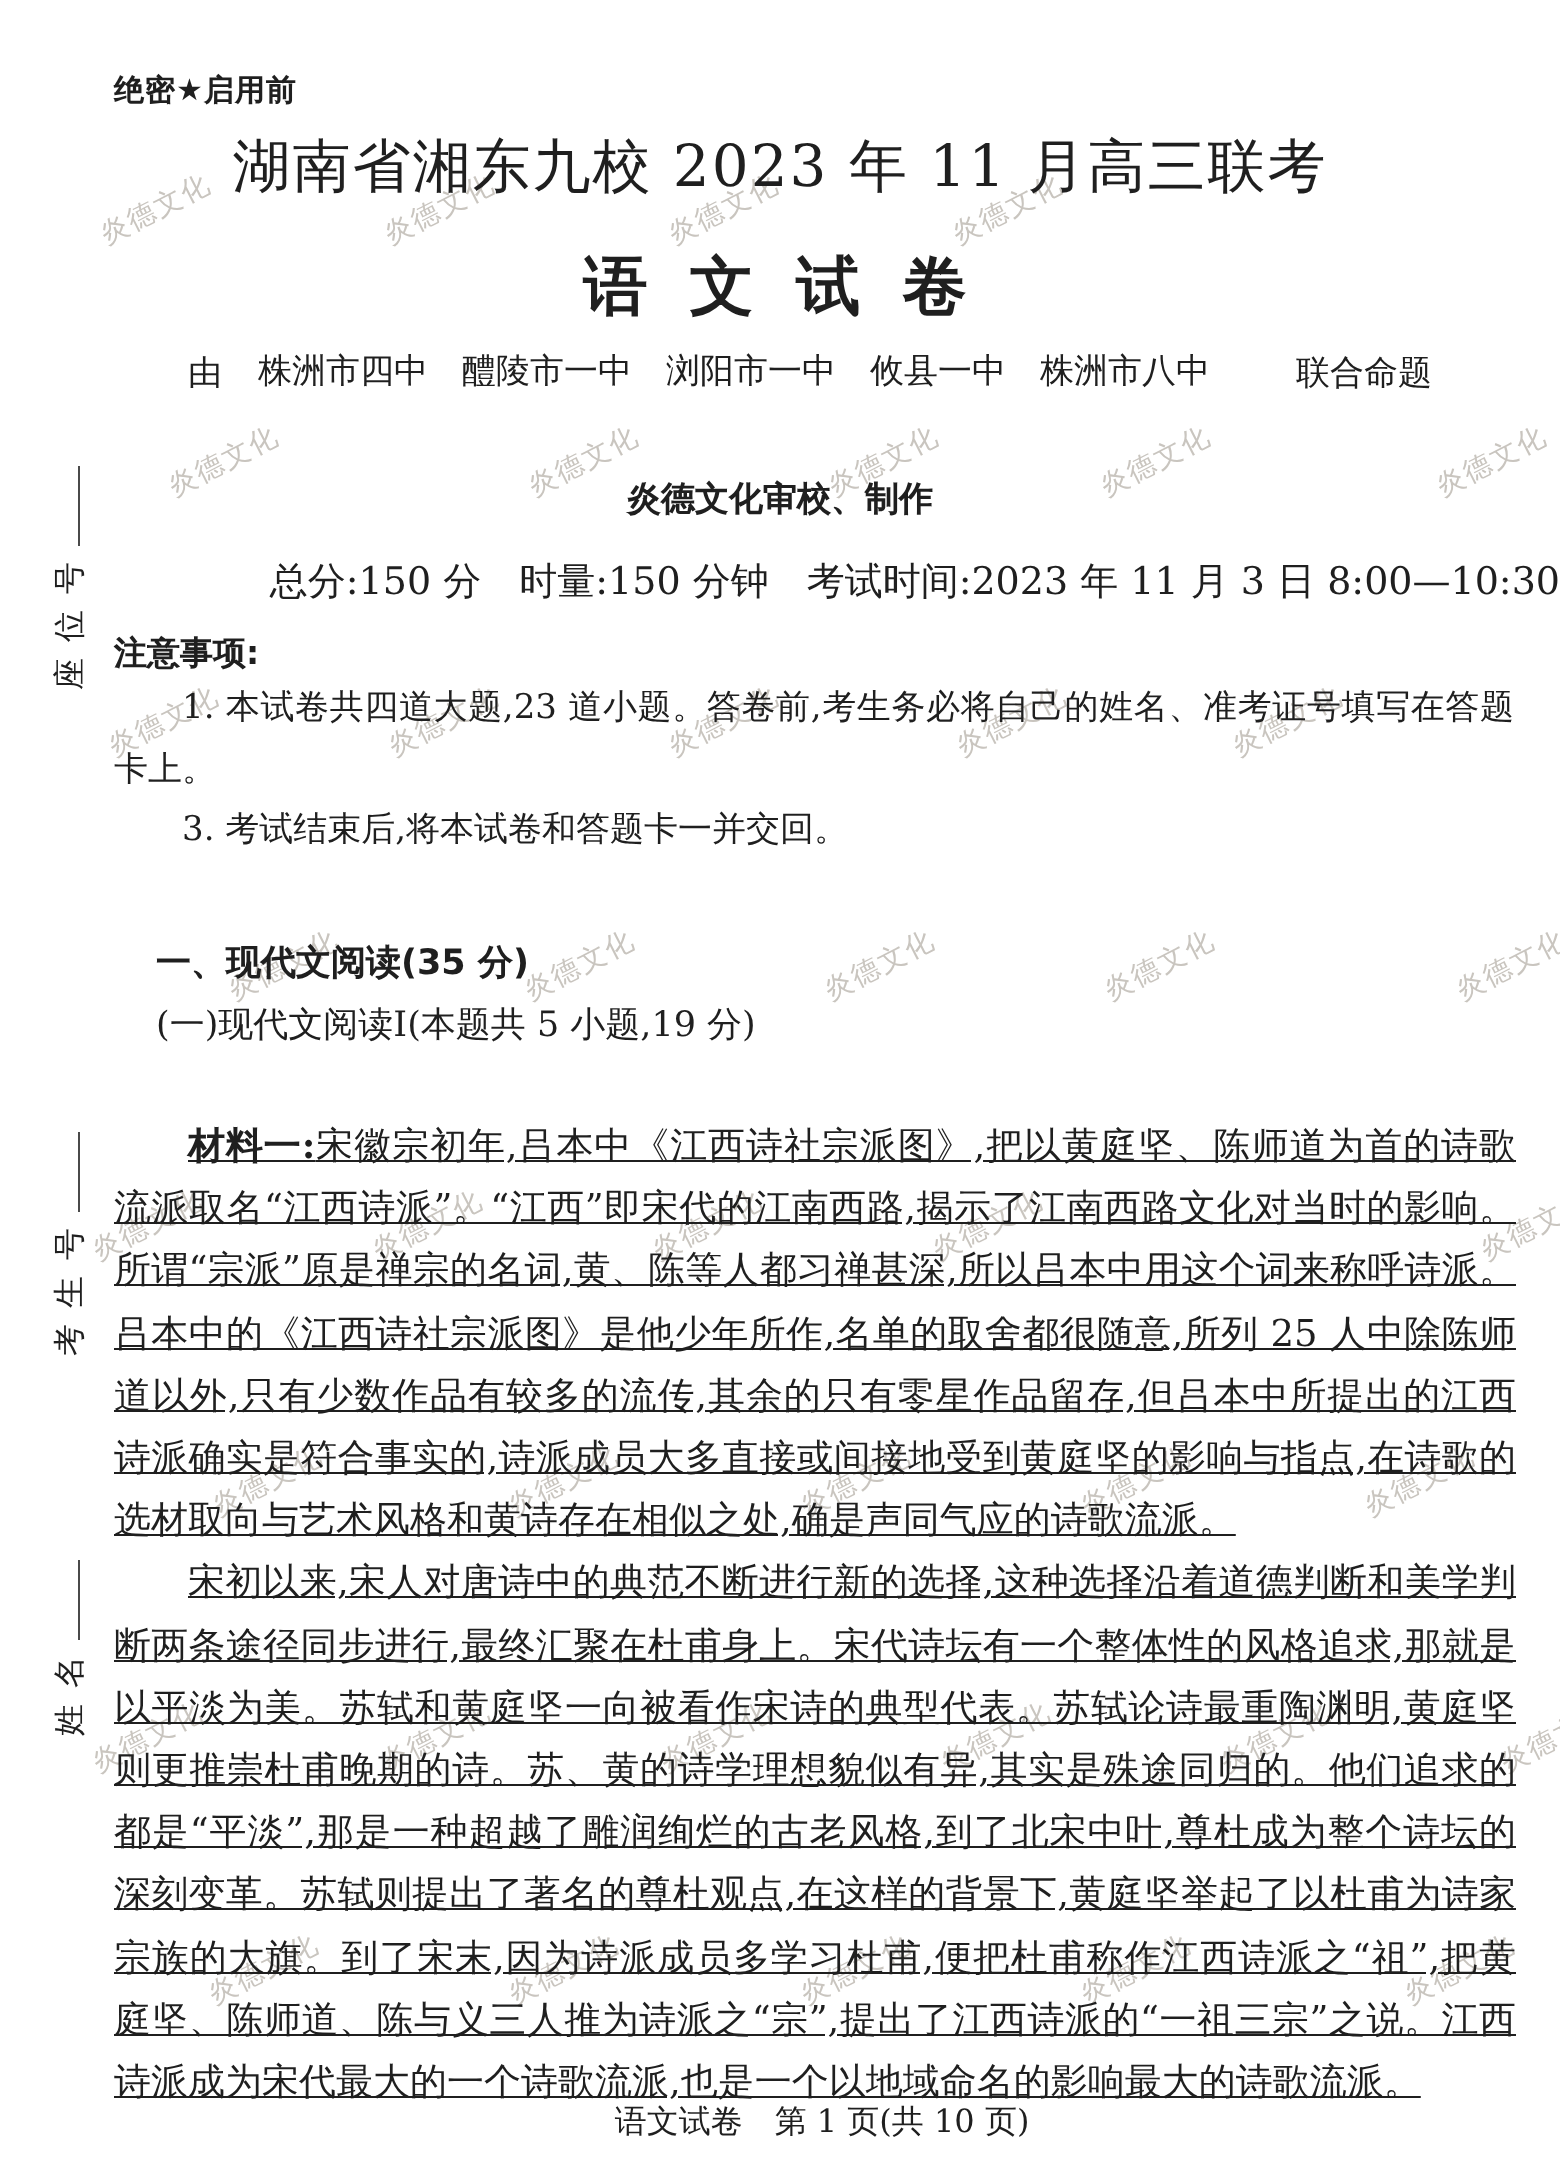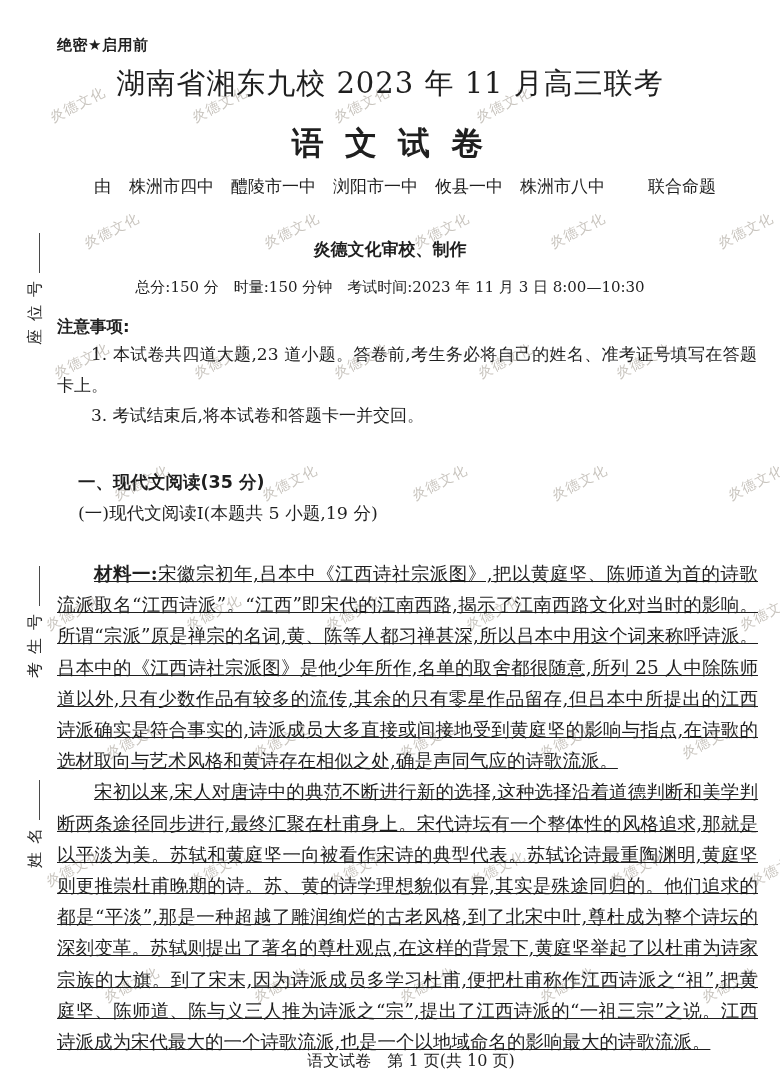--- a/index.html
+++ b/index.html
@@ -33,21 +33,21 @@
     font-size:17px;
   }
   .committee .prefix{margin-left:34px;flex:0 0 auto;}
   .schools{margin-left:18px;line-height:32px;flex:0 1 auto;}
   .committee .suffix{margin-left:auto;flex:0 0 auto;}
   .producer{
     position:absolute;left:0;top:238px;width:100%;text-align:center;
     font-size:17px;font-weight:700;font-family:"DejaVu Sans",sans-serif;
   }
   .meta{
-    position:absolute;left:0;top:278px;width:100%;text-align:center;font-size:15px;
+    position:absolute;left:0;top:278px;width:100%;text-align:right;font-size:19px;
   }
   .notice-title{
     position:absolute;left:57px;top:316px;font-size:16.5px;font-weight:700;
     font-family:"DejaVu Sans",sans-serif;
   }
   .notice{
     position:absolute;left:57px;top:339px;width:700px;font-size:17px;line-height:30.5px;
   }
   .notice p{margin:0;text-indent:2em;text-align:justify;}
   .section{

